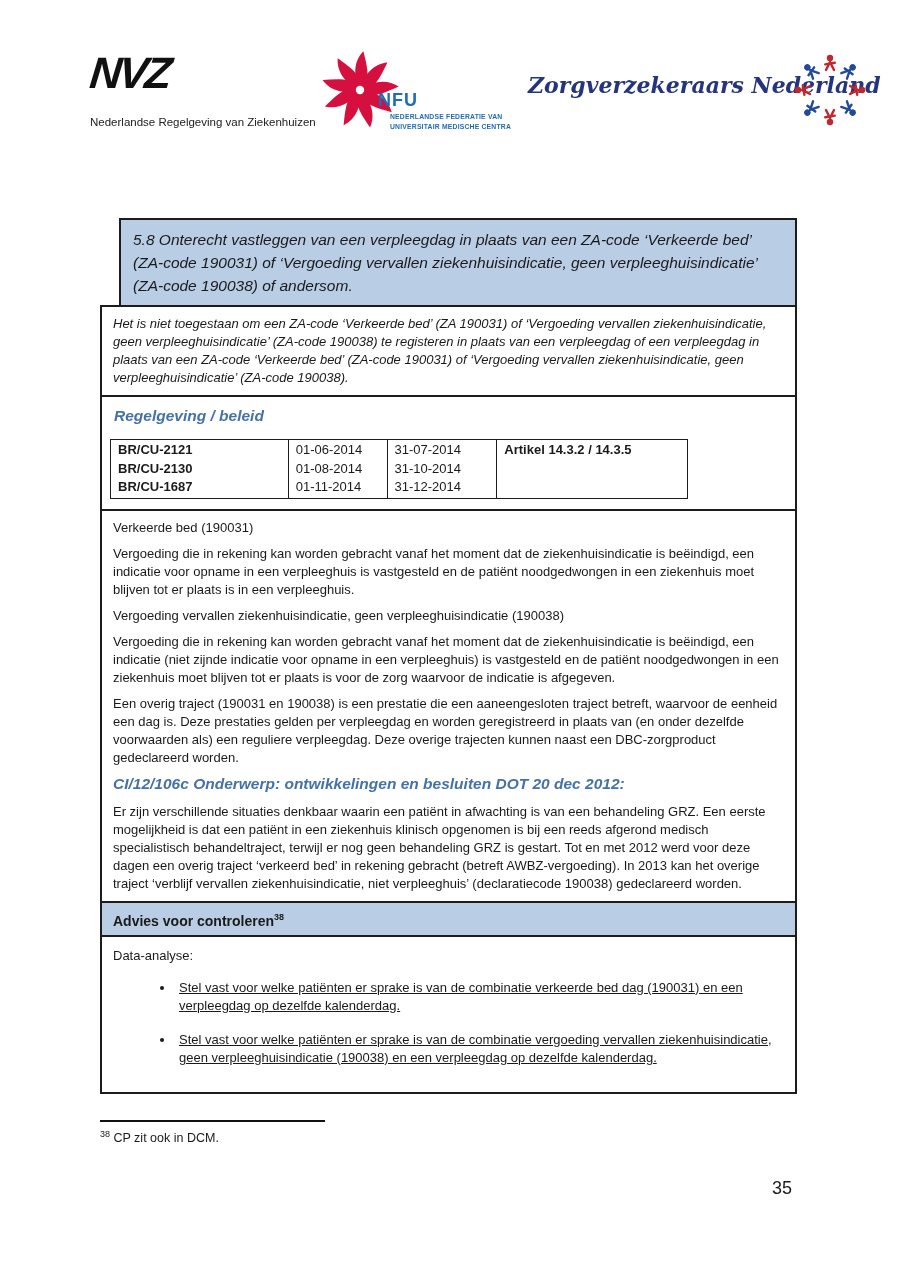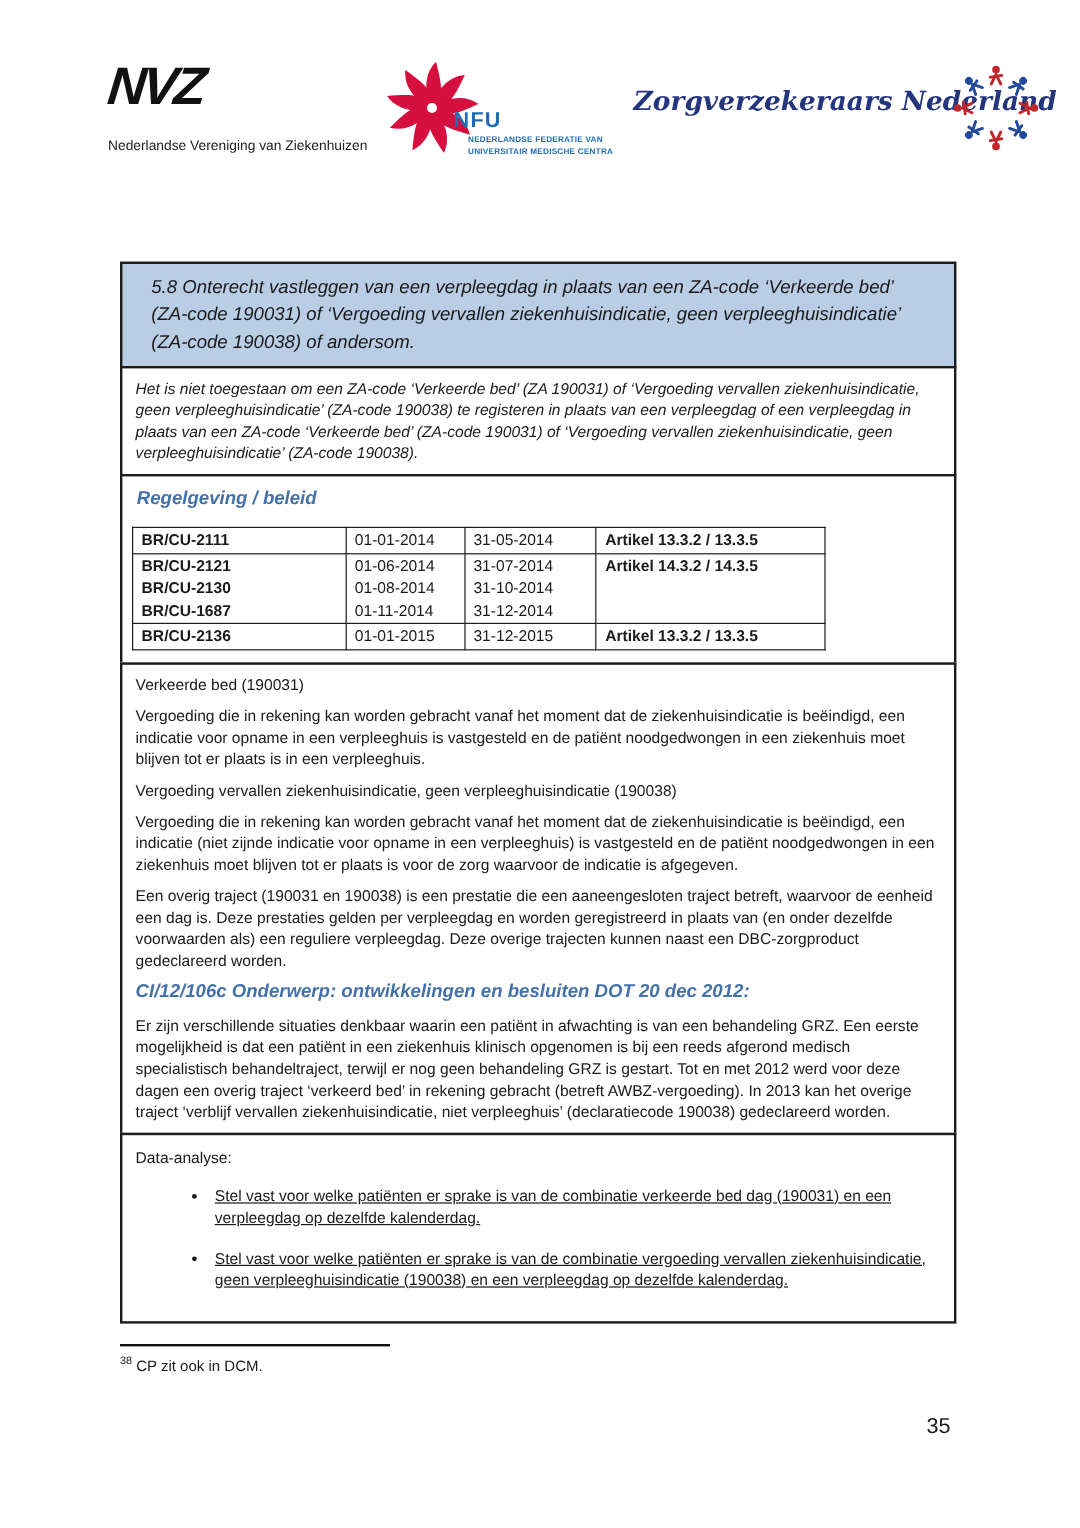--- a/index.html
+++ b/index.html
@@ -34,21 +34,21 @@
     font-family:"DejaVu Serif","Liberation Serif",serif;
     font-style:italic;font-weight:bold;font-size:22px;color:var(--zn-navy);white-space:nowrap;
   }
   .zn-emblem{position:absolute;left:262px;top:0;}
   
   .content{position:absolute;left:100px;top:218px;width:697px;}
   .box{border:2px solid var(--border);padding:8px 11px;font-size:13px;line-height:18px;background:#fff;}
   .box + .box{margin-top:-2px;}
   .heading-box{
     background:var(--accent-blue-bg);font-style:italic;font-size:15.5px;line-height:23px;
-    padding:8px 24px;min-height:83px;
+    padding:8px 12px;min-height:83px;margin-left:19px;
   }
   .intro-box{min-height:86px;font-style:italic;}
   .regelgeving-box{padding:8px 8px 10px 8px;}
   .blue-heading{color:var(--heading-blue);font-weight:bold;font-style:italic;font-size:15.5px;}
   .regelgeving-box .blue-heading{margin:2px 4px 14px 4px;}
   table.reg{border-collapse:collapse;margin-left:0;width:578px;}
   table.reg td{
     border:1.5px solid var(--border);vertical-align:top;
     padding:1px 7px;font-size:13px;line-height:18.5px;
   }
@@ -75,21 +75,21 @@
   .page-number{position:absolute;left:772px;top:1178px;font-size:18px;}
 </style>
 </head>
 <body>
 
 <div class="page">
 
   <header>
     <div class="logo-nvz">
       <div class="nvz-mark">NVZ</div>
-      <div class="nvz-caption">Nederlandse Vereniging van Ziekenhuizen</div>
+      <div class="nvz-caption">Nederlandse Regelgeving van Ziekenhuizen</div>
     </div>
 
     <div class="logo-nfu">
       <svg class="nfu-pinwheel" width="84" height="92" viewBox="0 0 100 100">
         <g fill="#d5103f">
           <g id="petal">
               <path d="M50 50 C42 34 42 16 54 4 C58 20 62 34 56 48 Z"></path>
             </g>
           <path d="M50 50 C42 34 42 16 54 4 C58 20 62 34 56 48 Z" transform="rotate(40 50 50)"></path>
           <path d="M50 50 C42 34 42 16 54 4 C58 20 62 34 56 48 Z" transform="rotate(80 50 50)"></path>
@@ -175,63 +175,54 @@
 
     <section class="box intro-box">
       <span>Het is niet toegestaan om een ZA-code ‘Verkeerde bed’ (ZA 190031) of ‘Vergoeding vervallen ziekenhuisindicatie, geen verpleeghuisindicatie’ (ZA-code 190038) te registeren in plaats van een verpleegdag of een verpleegdag in plaats van een ZA-code ‘Verkeerde bed’ (ZA-code 190031) of ‘Vergoeding vervallen ziekenhuisindicatie, geen verpleeghuisindicatie’ (ZA-code 190038).</span>
     </section>
 
     <section class="box regelgeving-box">
       <div class="blue-heading">Regelgeving / beleid</div>
       <table class="reg">
         <tbody>
           <tr>
-            <td class="c1">BR/CU-2111</td>
-            <td class="c2">01-01-2014</td>
-            <td class="c3">31-05-2014</td>
-            <td class="c4">Artikel 13.3.2 / 13.3.5</td>
-          </tr>
-          <tr>
             <td class="c1">
               <div>BR/CU-2121</div>
               <div>BR/CU-2130</div>
               <div>BR/CU-1687</div>
             </td>
             <td class="c2">
               <div>01-06-2014</div>
               <div>01-08-2014</div>
               <div>01-11-2014</div>
             </td>
             <td class="c3">
               <div>31-07-2014</div>
               <div>31-10-2014</div>
               <div>31-12-2014</div>
             </td>
             <td class="c4">Artikel 14.3.2 / 14.3.5</td>
           </tr>
-          <tr>
-            <td class="c1">BR/CU-2136</td>
-            <td class="c2">01-01-2015</td>
-            <td class="c3">31-12-2015</td>
-            <td class="c4">Artikel 13.3.2 / 13.3.5</td>
-          </tr>
         </tbody>
       </table>
     </section>
 
     <section class="box body-box">
       <p>Verkeerde bed (190031)</p>
       <p>Vergoeding die in rekening kan worden gebracht vanaf het moment dat de ziekenhuisindicatie is beëindigd, een indicatie voor opname in een verpleeghuis is vastgesteld en de patiënt noodgedwongen in een ziekenhuis moet blijven tot er plaats is in een verpleeghuis.</p>
       <p>Vergoeding vervallen ziekenhuisindicatie, geen verpleeghuisindicatie (190038)</p>
       <p>Vergoeding die in rekening kan worden gebracht vanaf het moment dat de ziekenhuisindicatie is beëindigd, een indicatie (niet zijnde indicatie voor opname in een verpleeghuis) is vastgesteld en de patiënt noodgedwongen in een ziekenhuis moet blijven tot er plaats is voor de zorg waarvoor de indicatie is afgegeven.</p>
       <p>Een overig traject (190031 en 190038) is een prestatie die een aaneengesloten traject betreft, waarvoor de eenheid een dag is. Deze prestaties gelden per verpleegdag en worden geregistreerd in plaats van (en onder dezelfde voorwaarden als) een reguliere verpleegdag. Deze overige trajecten kunnen naast een DBC-zorgproduct gedeclareerd worden.</p>
       <span class="blue-heading">CI/12/106c Onderwerp: ontwikkelingen en besluiten DOT 20 dec 2012:</span>
       <p>Er zijn verschillende situaties denkbaar waarin een patiënt in afwachting is van een behandeling GRZ. Een eerste mogelijkheid is dat een patiënt in een ziekenhuis klinisch opgenomen is bij een reeds afgerond medisch specialistisch behandeltraject, terwijl er nog geen behandeling GRZ is gestart. Tot en met 2012 werd voor deze dagen een overig traject ‘verkeerd bed’ in rekening gebracht (betreft AWBZ-vergoeding). In 2013 kan het overige traject ‘verblijf vervallen ziekenhuisindicatie, niet verpleeghuis’ (declaratiecode 190038) gedeclareerd worden.</p>
     </section>
 
+    <section class="box advies-bar">
+      <span>Advies voor controleren</span><sup>38</sup>
+    </section>
 
     <section class="box data-box">
       <p class="label">Data-analyse:</p>
       <ul>
         <li>Stel vast voor welke patiënten er sprake is van de combinatie verkeerde bed dag (190031) en een verpleegdag op dezelfde kalenderdag.</li>
         <li>Stel vast voor welke patiënten er sprake is van de combinatie vergoeding vervallen ziekenhuisindicatie, geen verpleeghuisindicatie (190038) en een verpleegdag op dezelfde kalenderdag.</li>
       </ul>
     </section>
 
   </main>

